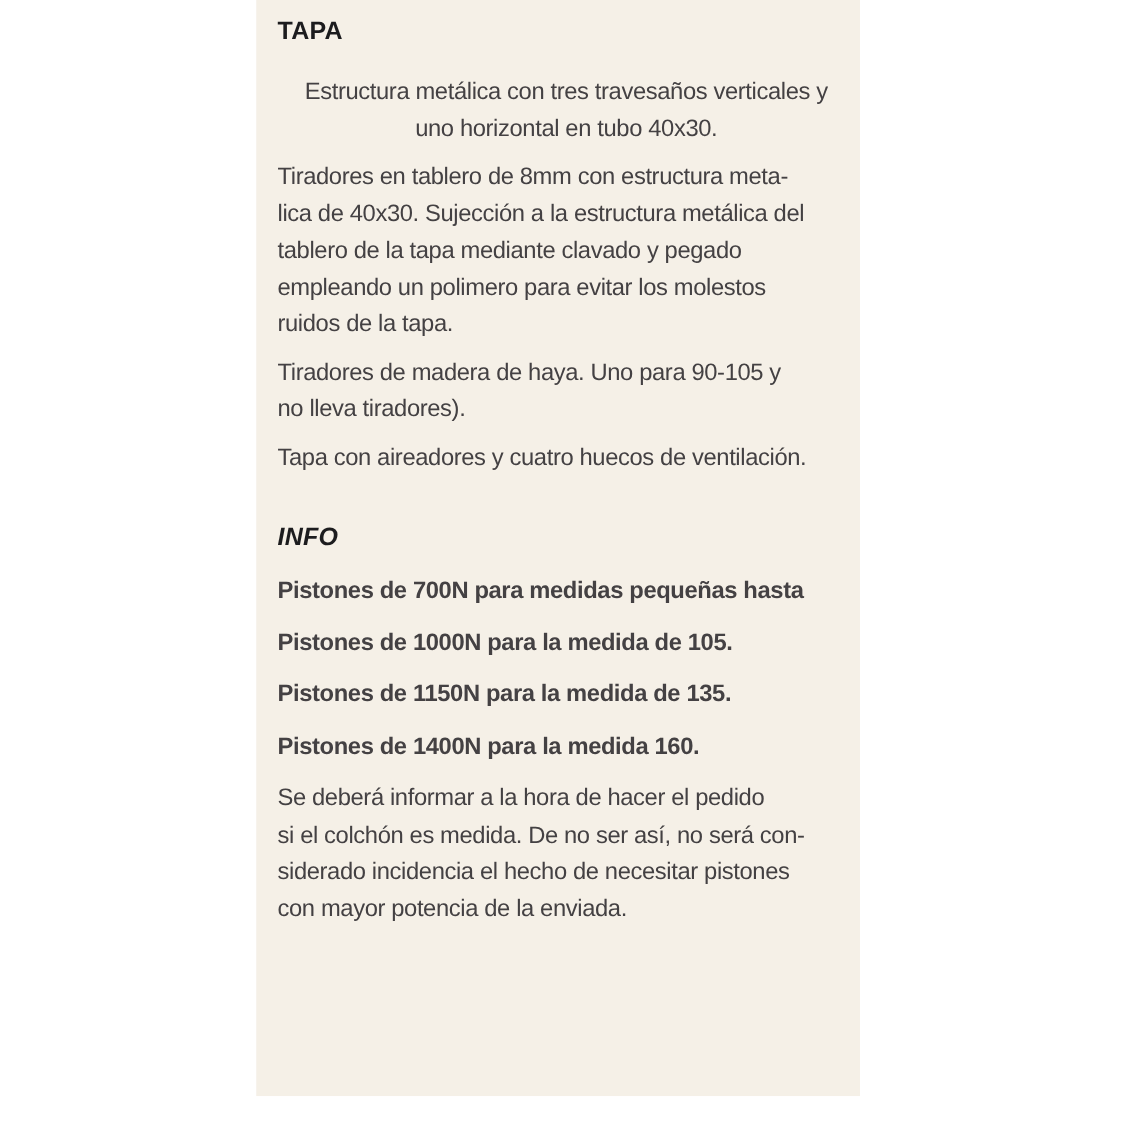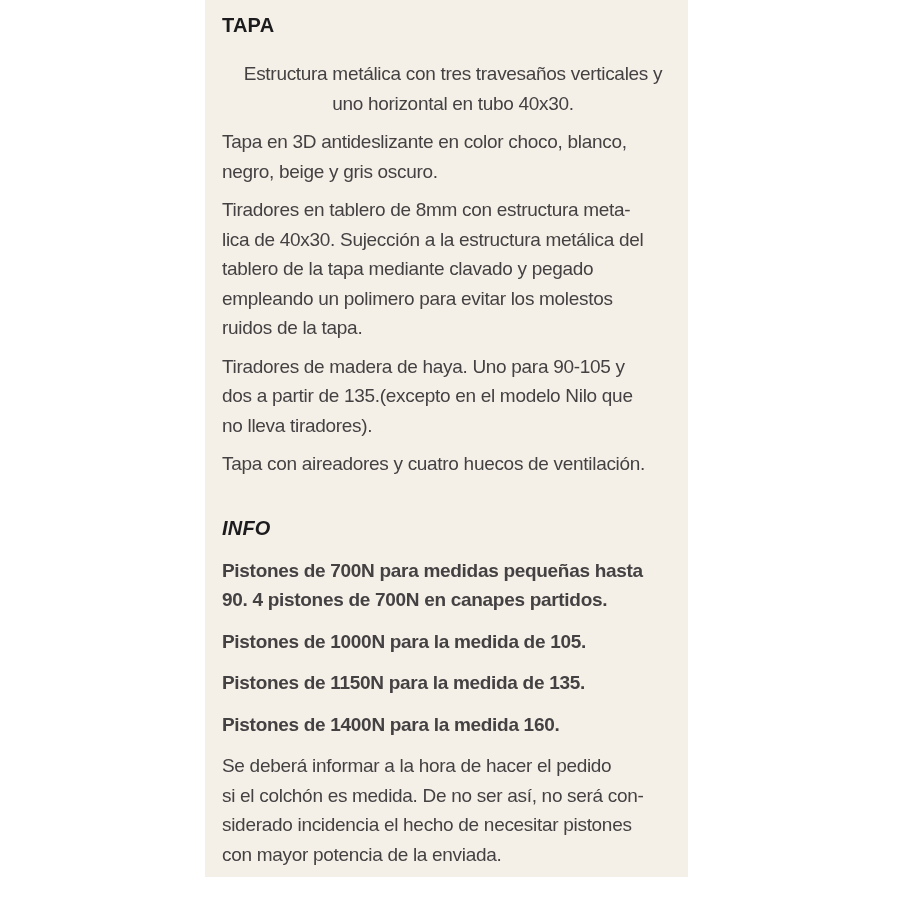--- a/index.html
+++ b/index.html
@@ -56,50 +56,44 @@
   <div class="panel">
 
     <div>
       <h2 class="section-heading heading-tapa">TAPA</h2>
 
       <div class="para para-first">
         <div class="line">Estructura metálica con tres travesaños verticales y</div>
         <div class="line">uno horizontal en tubo 40x30.</div>
       </div>
 
-      <div class="para">
-        <div class="line">Tapa en 3D antideslizante en color choco, blanco,</div>
-        <div class="line">negro, beige y gris oscuro.</div>
-      </div>
 
       <div class="para">
         <div class="line">Tiradores en tablero de 8mm con estructura meta-</div>
         <div class="line">lica de 40x30. Sujección a la estructura metálica del</div>
         <div class="line">tablero de la tapa mediante clavado y pegado</div>
         <div class="line">empleando un polimero para evitar los molestos</div>
         <div class="line">ruidos de la tapa.</div>
       </div>
 
       <div class="para">
         <div class="line">Tiradores de madera de haya. Uno para 90-105 y</div>
-        <div class="line">dos a partir de 135.(excepto en el modelo Nilo que</div>
         <div class="line">no lleva tiradores).</div>
       </div>
 
       <div class="para">
         <div class="line">Tapa con aireadores y cuatro huecos de ventilación.</div>
       </div>
     </div>
 
     <div>
       <h2 class="section-heading heading-info">INFO</h2>
 
       <div class="para para-info para-info-first">
         <div class="line">Pistones de 700N para medidas pequeñas hasta</div>
-        <div class="line">90. 4 pistones de 700N en canapes partidos.</div>
       </div>
 
       <div class="para para-info">
         <div class="line">Pistones de 1000N para la medida de 105.</div>
       </div>
 
       <div class="para para-info">
         <div class="line">Pistones de 1150N para la medida de 135.</div>
       </div>
 

